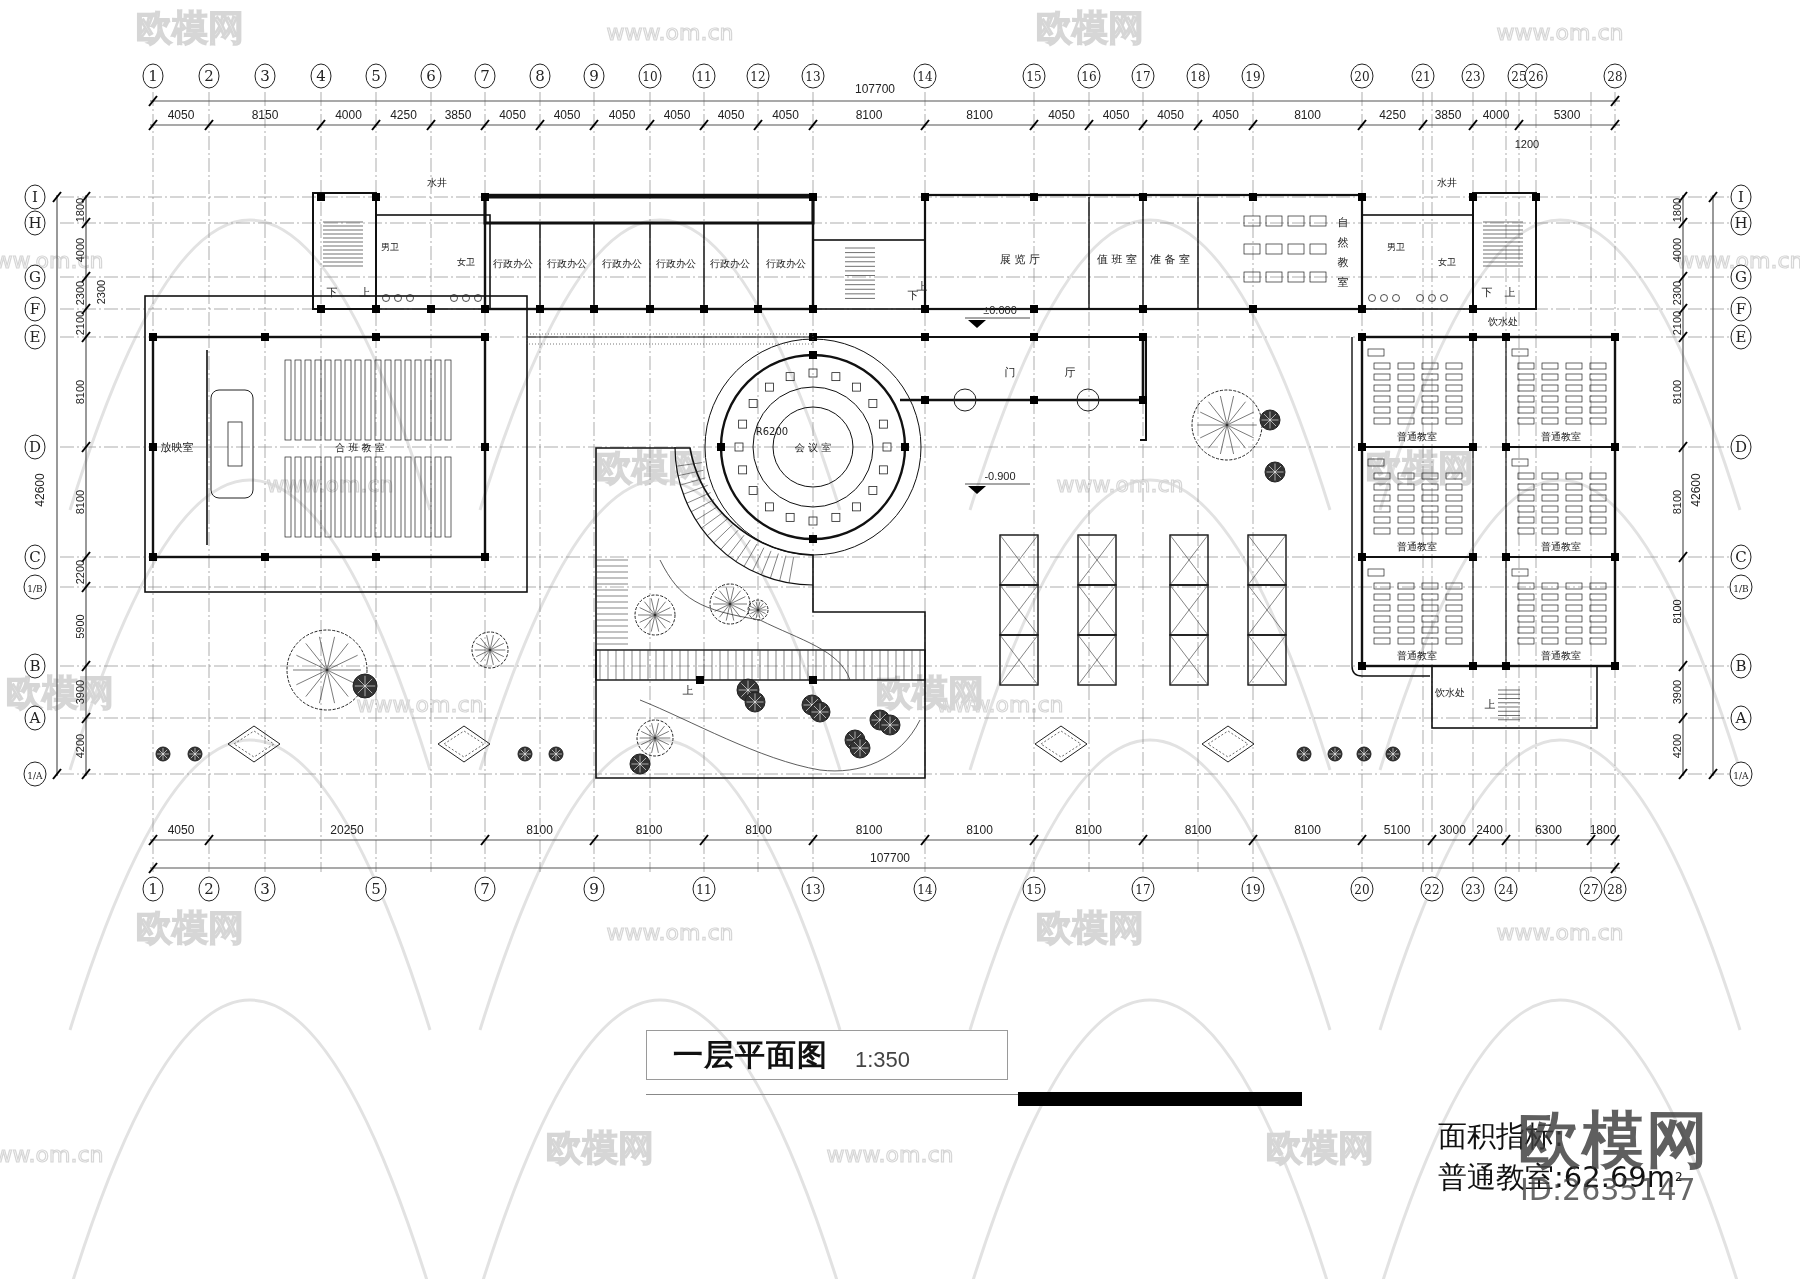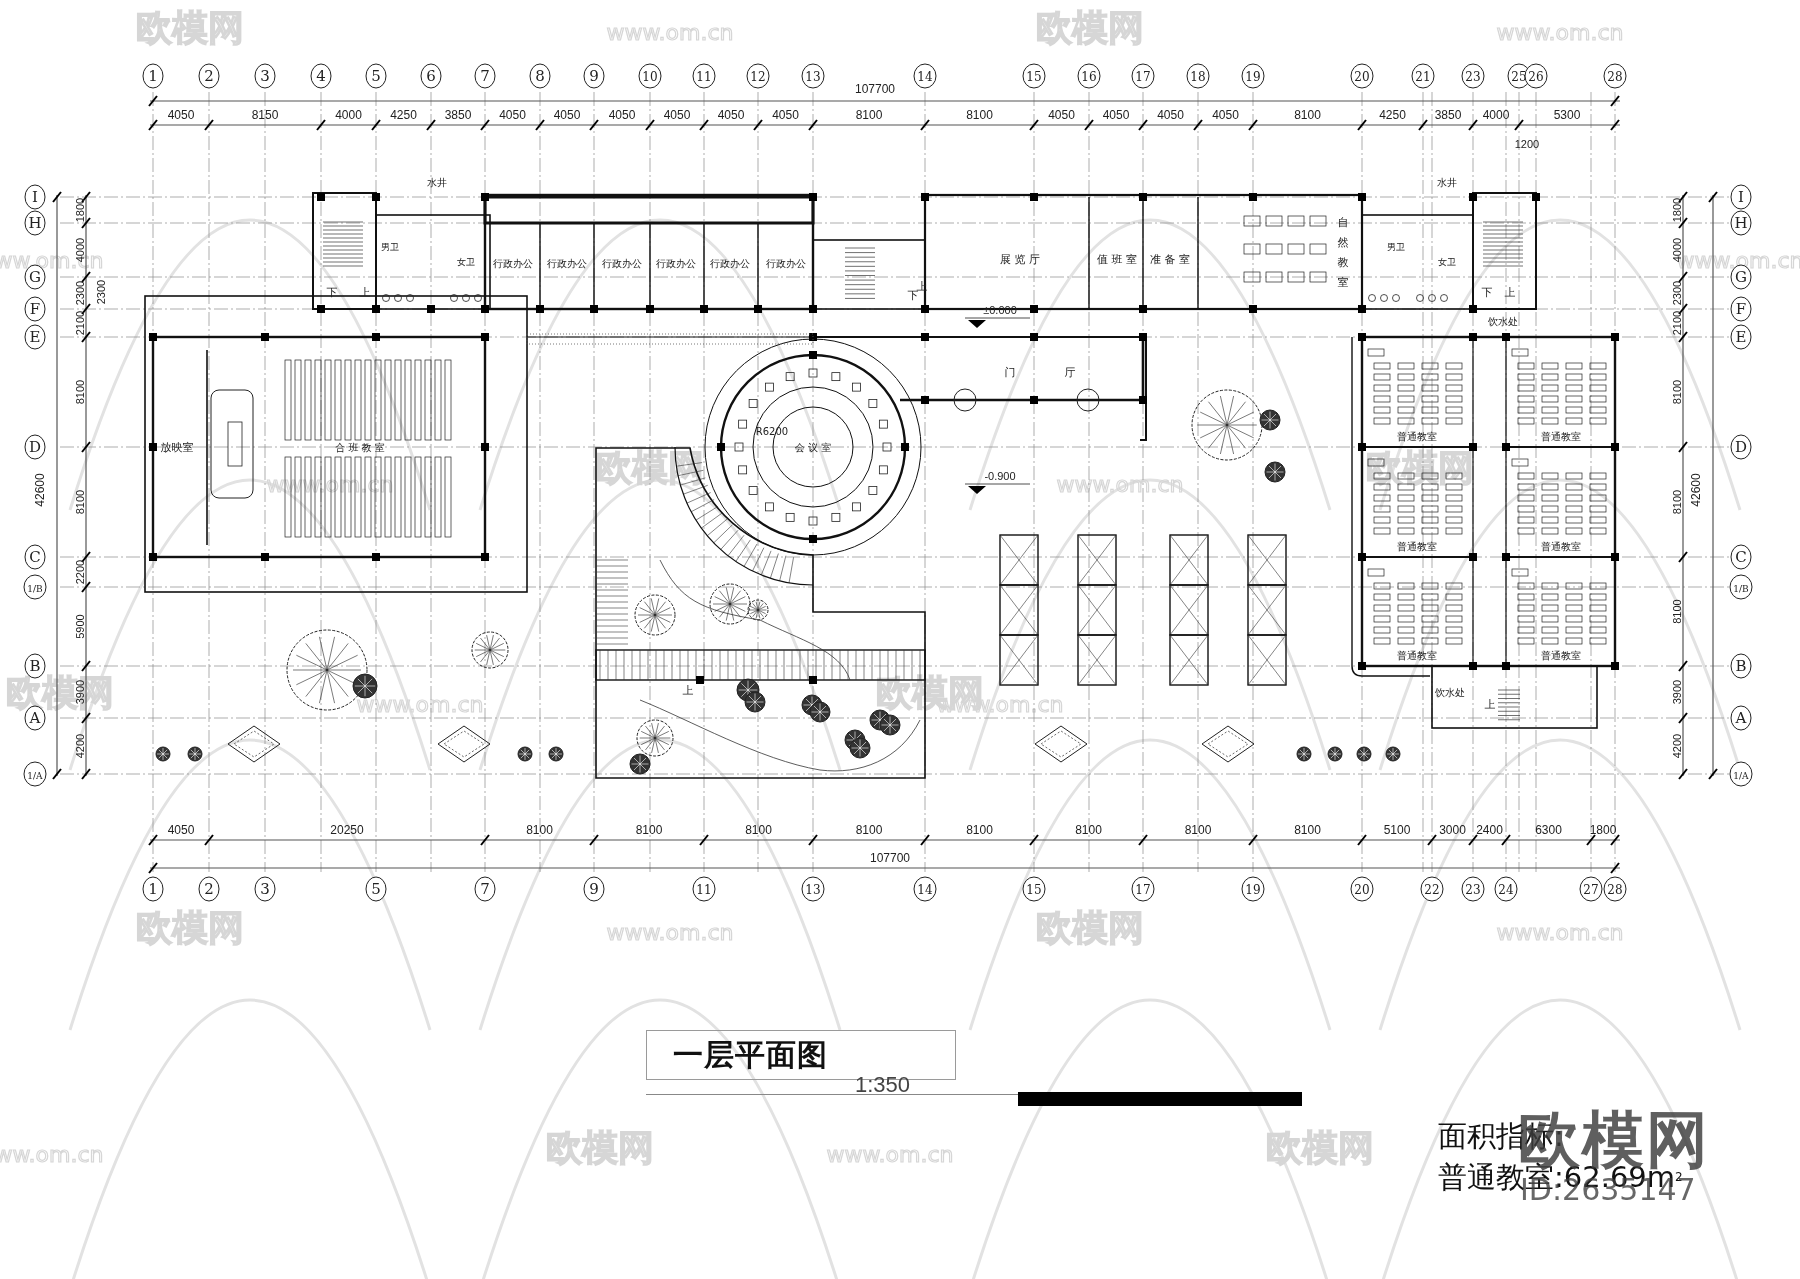--- a/index.html
+++ b/index.html
@@ -1,20 +1,20 @@
 <!DOCTYPE html>
 <html><head>
 <meta charset="utf-8">
 <style>
   html,body{margin:0;padding:0;background:#ffffff;}
   body{width:1800px;height:1279px;position:relative;overflow:hidden;font-family:"DejaVu Sans",sans-serif;color:#111;}
   #plan{position:absolute;left:0;top:0;width:1800px;height:1279px;}
-  .title-box{position:absolute;left:646px;top:1030px;width:310px;height:50px;border:1px solid #9a9a9a;box-sizing:border-box;}
+  .title-box{position:absolute;left:646px;top:1030px;width:362px;height:50px;border:1px solid #9a9a9a;box-sizing:border-box;}
   .title-main{position:absolute;left:26px;top:4px;font-size:30px;font-weight:bold;letter-spacing:1px;font-family:"DejaVu Sans",sans-serif;}
-  .title-scale{position:absolute;left:208px;top:16px;font-size:22px;color:#444;font-family:"Liberation Sans",sans-serif;margin-top:25px;}
+  .title-scale{position:absolute;left:208px;top:16px;font-size:22px;color:#444;font-family:"Liberation Sans",sans-serif;}
   .scale-line{position:absolute;left:646px;top:1094px;width:372px;height:1px;background:#888;}
   .scale-bar{position:absolute;left:1018px;top:1092px;width:284px;height:14px;background:#000;}
   .area-block{position:absolute;left:1438px;top:1116px;font-size:29px;line-height:41px;font-family:"DejaVu Sans",sans-serif;color:#111;}
   .area-block sup{font-size:12px;vertical-align:top;}
   .wm-big{position:absolute;left:1518px;top:1098px;font-size:62px;font-weight:bold;color:rgba(60,60,60,0.82);letter-spacing:2px;font-family:"DejaVu Sans",sans-serif;}
   .wm-id{position:absolute;left:1520px;top:1172px;font-size:30px;color:rgba(60,60,60,0.78);font-family:"DejaVu Sans",sans-serif;}
 </style>
 </head>
 <body>
 

